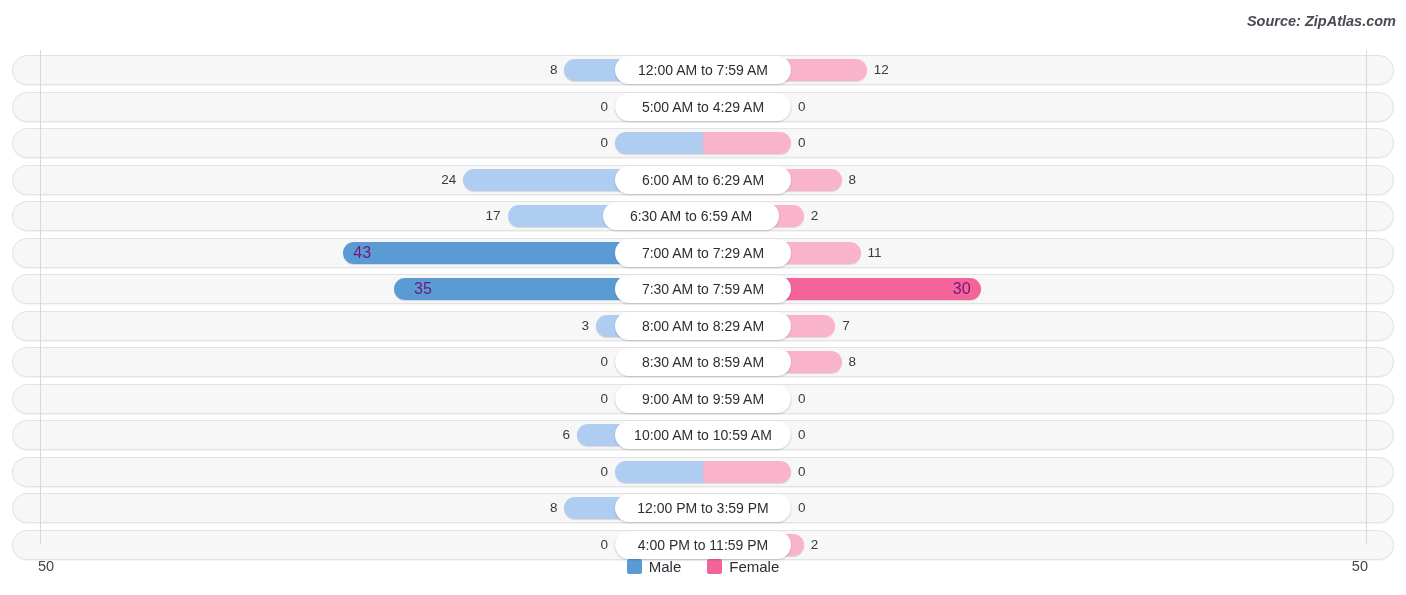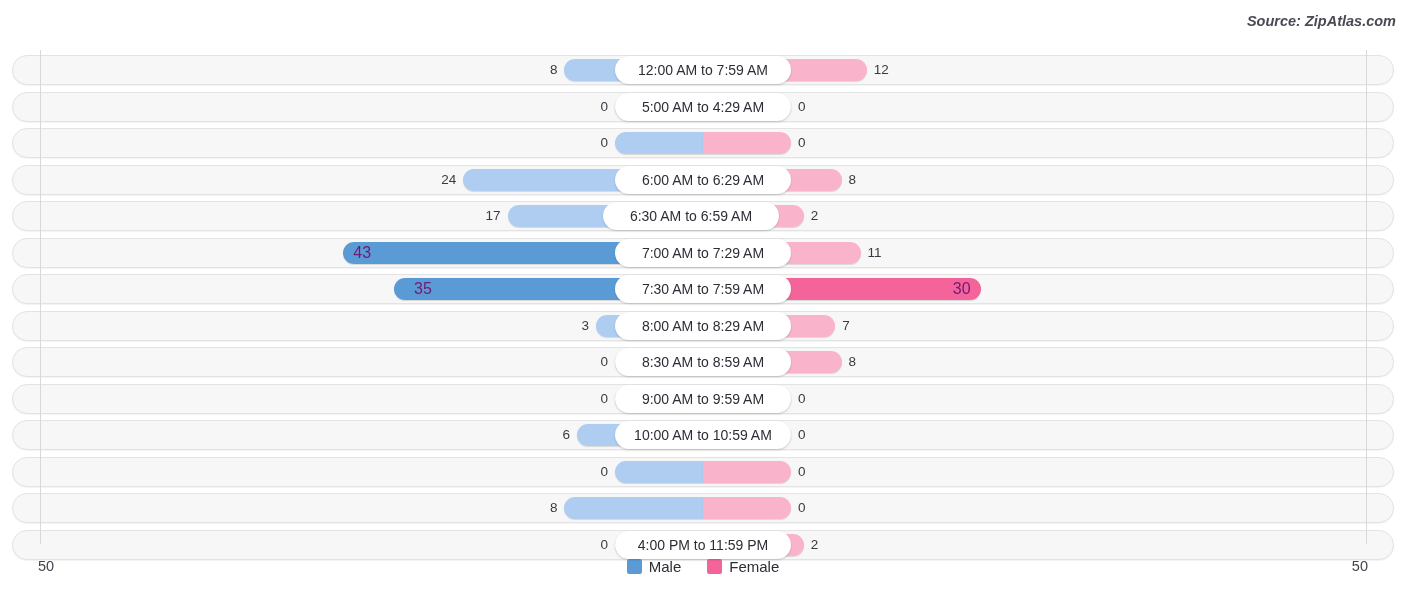--- a/index.html
+++ b/index.html
@@ -265,20 +265,21 @@
       <div class="bar bar-female" style="left: 703px; width: 88px; background: rgb(249, 180, 203);"></div>
       <div class="val out-left" style="left: 563px; width: 45px;">0</div>
       <div class="val out-right" style="left: 798px; width: 45px;">0</div>
     </div>
     <div class="row" style="top: 443px;"></div>
     <div class="barwrap" style="top: 443px;">
       <div class="bar bar-male" style="left: 564.44px; width: 138.56px; background: rgb(174, 205, 240);"></div>
       <div class="bar bar-female" style="left: 703px; width: 88px; background: rgb(249, 180, 203);"></div>
       <div class="val out-left" style="left: 512.44px; width: 45px;">8</div>
       <div class="val out-right" style="left: 798px; width: 45px;">0</div>
+      <div class="catlabel" style="left: 615px; width: 176px;">12:00 PM to 3:59 PM</div>
     </div>
     <div class="row" style="top: 479.5px;"></div>
     <div class="barwrap" style="top: 479.5px;">
       <div class="bar bar-male" style="left: 615px; width: 88px; background: rgb(174, 205, 240);"></div>
       <div class="bar bar-female" style="left: 703px; width: 100.64px; background: rgb(249, 180, 203);"></div>
       <div class="val out-left" style="left: 563px; width: 45px;">0</div>
       <div class="val out-right" style="left: 810.64px; width: 45px;">2</div>
       <div class="catlabel" style="left: 615px; width: 176px;">4:00 PM to 11:59 PM</div>
     </div>
   </div>

